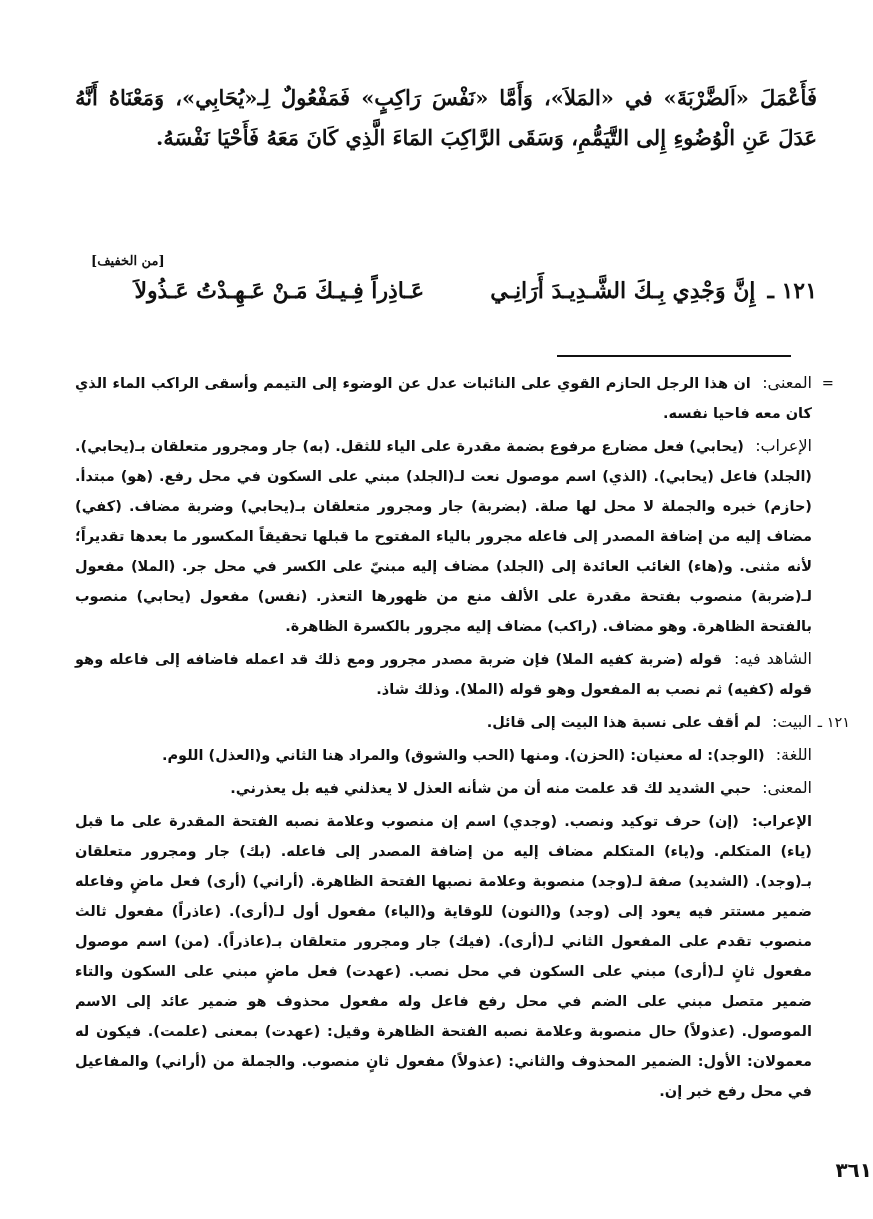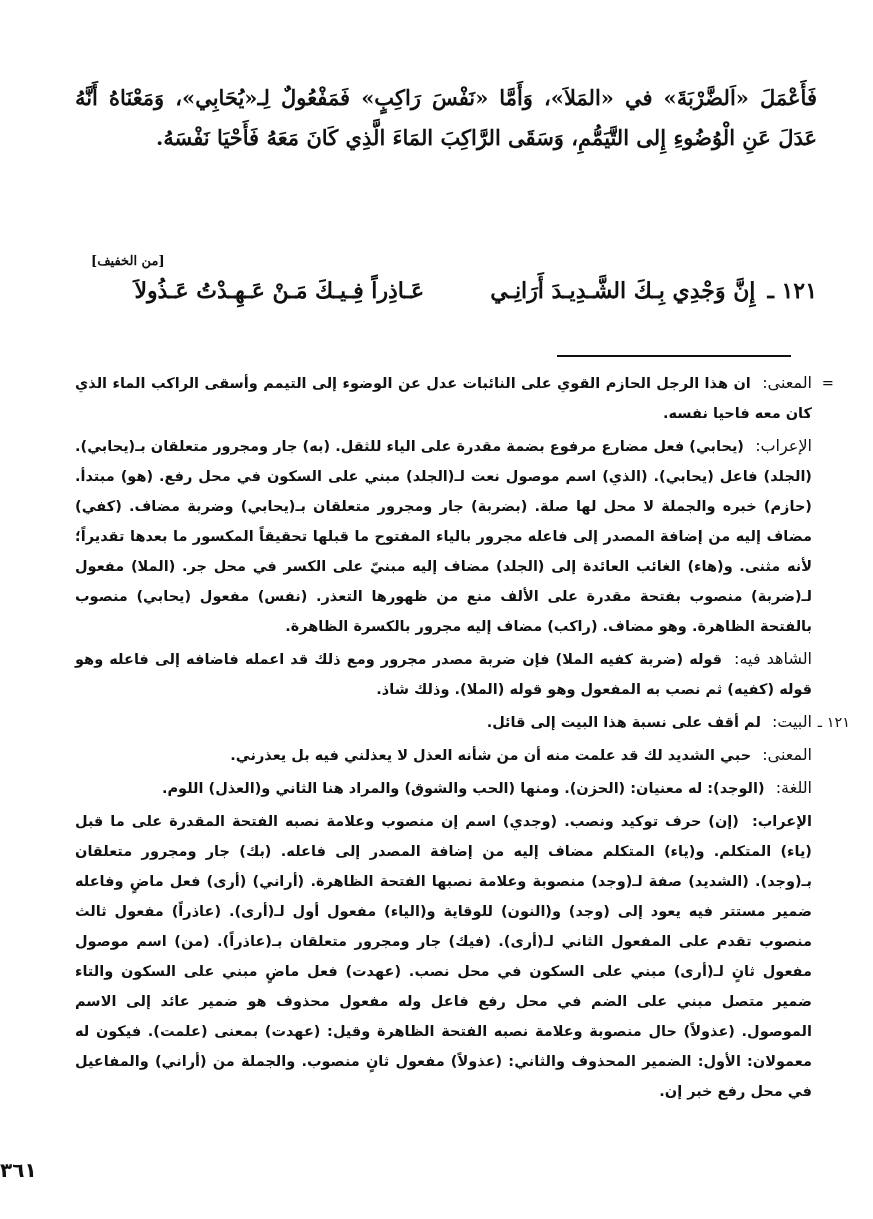--- a/index.html
+++ b/index.html
@@ -106,21 +106,21 @@
       position: absolute;
       right: -22px;
       top: 0;
       font-weight: normal;
     }
 
     .page-number {
       position: absolute;
       left: 0; right: 0;
       top: 1158px;
-      text-align: left;
+      text-align: right;
       font-family: "DejaVu Sans", "Liberation Sans", sans-serif;
       font-weight: bold;
       font-size: 20px;
       direction: rtl;
     }
   </style>
 </head>
 <body>
 
 <div class="page">
@@ -152,26 +152,26 @@
     <p class="note">
       <span class="label">الشاهد فيه:</span>
       <span>قوله (ضربة كفيه الملا) فإن ضربة مصدر مجرور ومع ذلك قد اعمله فاضافه إلى فاعله وهو قوله (كفيه) ثم نصب به المفعول وهو قوله (الملا). وذلك شاذ.</span>
     </p>
     <p class="note">
       <span class="marker" style="right:-38px;">١٢١ ـ</span>
       <span class="label">البيت:</span>
       <span>لم أقف على نسبة هذا البيت إلى قائل.</span>
     </p>
     <p class="note">
+      <span class="label">اللغة:</span>
+      <span>(الوجد): له معنيان: (الحزن). ومنها (الحب والشوق) والمراد هنا الثاني و(العذل) اللوم.</span>
+    </p>
+    <p class="note">
       <span class="label">المعنى:</span>
       <span>حبي الشديد لك قد علمت منه أن من شأنه العذل لا يعذلني فيه بل يعذرني.</span>
-    </p>
-    <p class="note">
-      <span class="label">اللغة:</span>
-      <span>(الوجد): له معنيان: (الحزن). ومنها (الحب والشوق) والمراد هنا الثاني و(العذل) اللوم.</span>
     </p>
     <p class="note">
       <span class="label strong">الإعراب:</span>
       <span>(إن) حرف توكيد ونصب. (وجدي) اسم إن منصوب وعلامة نصبه الفتحة المقدرة على ما قبل (ياء) المتكلم. و(ياء) المتكلم مضاف إليه من إضافة المصدر إلى فاعله. (بك) جار ومجرور متعلقان بـ(وجد). (الشديد) صفة لـ(وجد) منصوبة وعلامة نصبها الفتحة الظاهرة. (أراني) (أرى) فعل ماضٍ وفاعله ضمير مستتر فيه يعود إلى (وجد) و(النون) للوقاية و(الياء) مفعول أول لـ(أرى). (عاذراً) مفعول ثالث منصوب تقدم على المفعول الثاني لـ(أرى). (فيك) جار ومجرور متعلقان بـ(عاذراً). (من) اسم موصول مفعول ثانٍ لـ(أرى) مبني على السكون في محل نصب. (عهدت) فعل ماضٍ مبني على السكون والتاء ضمير متصل مبني على الضم في محل رفع فاعل وله مفعول محذوف هو ضمير عائد إلى الاسم الموصول. (عذولاً) حال منصوبة وعلامة نصبه الفتحة الظاهرة وقيل: (عهدت) بمعنى (علمت). فيكون له معمولان: الأول: الضمير المحذوف والثاني: (عذولاً) مفعول ثانٍ منصوب. والجملة من (أراني) والمفاعيل في محل رفع خبر إن.</span>
     </p>
   </div>
 
   <div class="page-number">٣٦١</div>
 </div>
 

